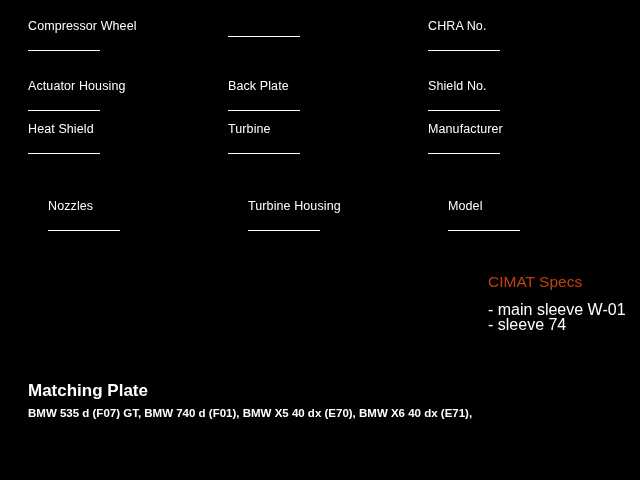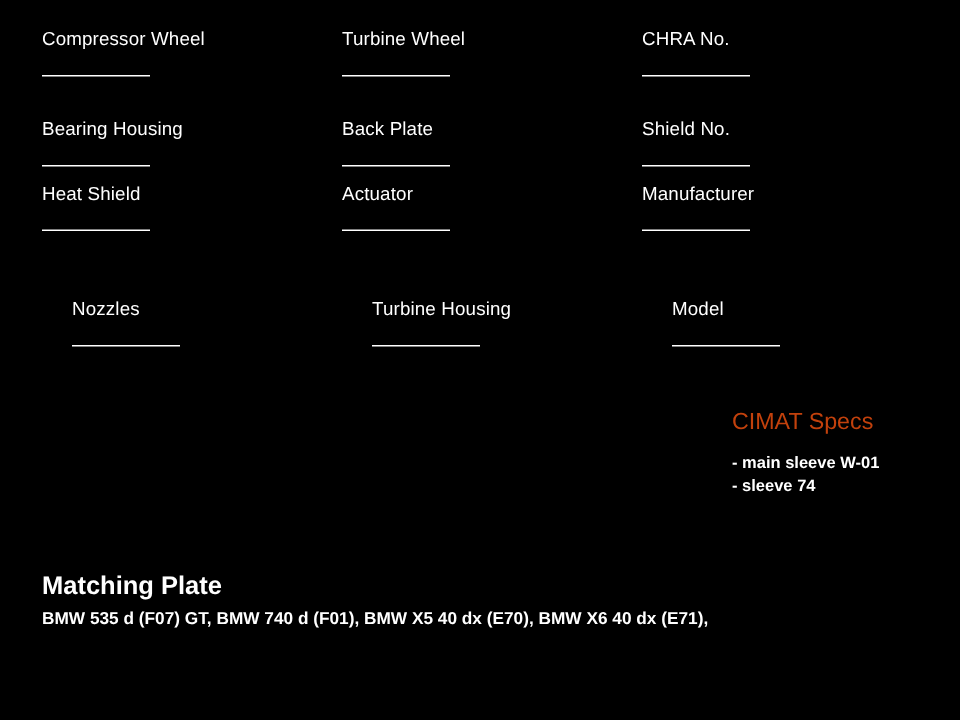--- a/index.html
+++ b/index.html
@@ -67,25 +67,24 @@
     color: #c2410c;
     margin-bottom: 11px;
     white-space: nowrap;
   }
   .cimat-list {
     list-style: none;
     margin: 0;
     padding: 0;
   }
   .cimat-list li {
-    font-size: 11px;
+    font-size: 16px;
     line-height: 15px;
     color: #ffffff;
     white-space: nowrap;
-    font-weight: bold;
   }
 
   
   .matching {
     position: absolute;
     left: 28px;
     top: 381px;
     width: 600px;
   }
   .matching-title {
@@ -109,51 +108,50 @@
 <div class="page">
 
   <div class="spec-grid">
 
     <div class="spec-cell col-0 row-0">
       <div class="spec-label">Compressor Wheel</div>
       <div class="spec-rule"></div>
     </div>
 
     <div class="spec-cell col-1 row-0">
-      <div class="spec-label">Turbine Wheel</div>
       <div class="spec-rule"></div>
     </div>
 
     <div class="spec-cell col-2 row-0">
       <div class="spec-label">CHRA No.</div>
       <div class="spec-rule"></div>
     </div>
 
     <div class="spec-cell col-0 row-1">
-      <div class="spec-label">Bearing Housing</div>
+      <div class="spec-label">Actuator Housing</div>
       <div class="spec-rule"></div>
     </div>
 
     <div class="spec-cell col-1 row-1">
       <div class="spec-label">Back Plate</div>
       <div class="spec-rule"></div>
     </div>
 
     <div class="spec-cell col-2 row-1">
       <div class="spec-label">Shield No.</div>
       <div class="spec-rule"></div>
     </div>
 
     <div class="spec-cell col-0 row-2">
       <div class="spec-label">Heat Shield</div>
       <div class="spec-rule"></div>
     </div>
 
     <div class="spec-cell col-1 row-2">
-      <div class="spec-label">Actuator</div>
+      <div class="spec-label">Turbine</div>
       <div class="spec-rule"></div>
     </div>
 
     <div class="spec-cell col-2 row-2">
       <div class="spec-label">Manufacturer</div>
       <div class="spec-rule"></div>
     </div>
 
     <div class="spec-cell col-0 row-3">
       <div class="spec-label">Nozzles</div>

